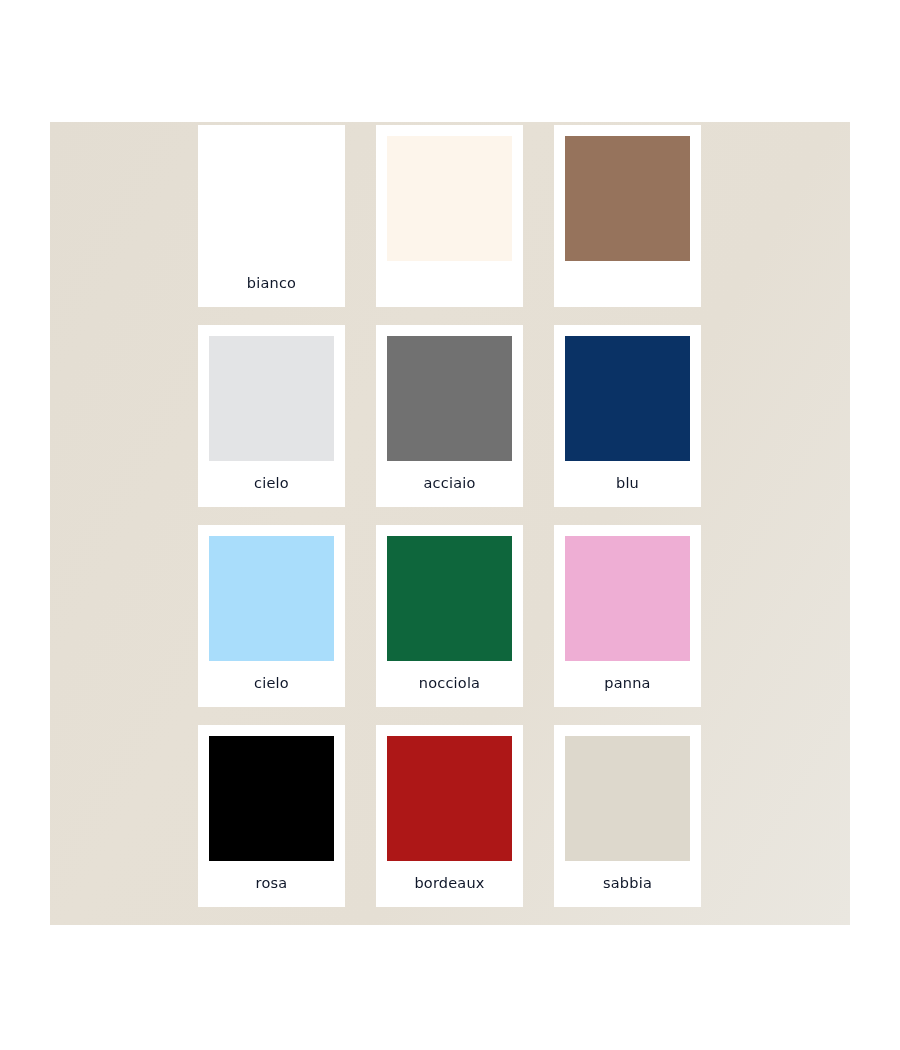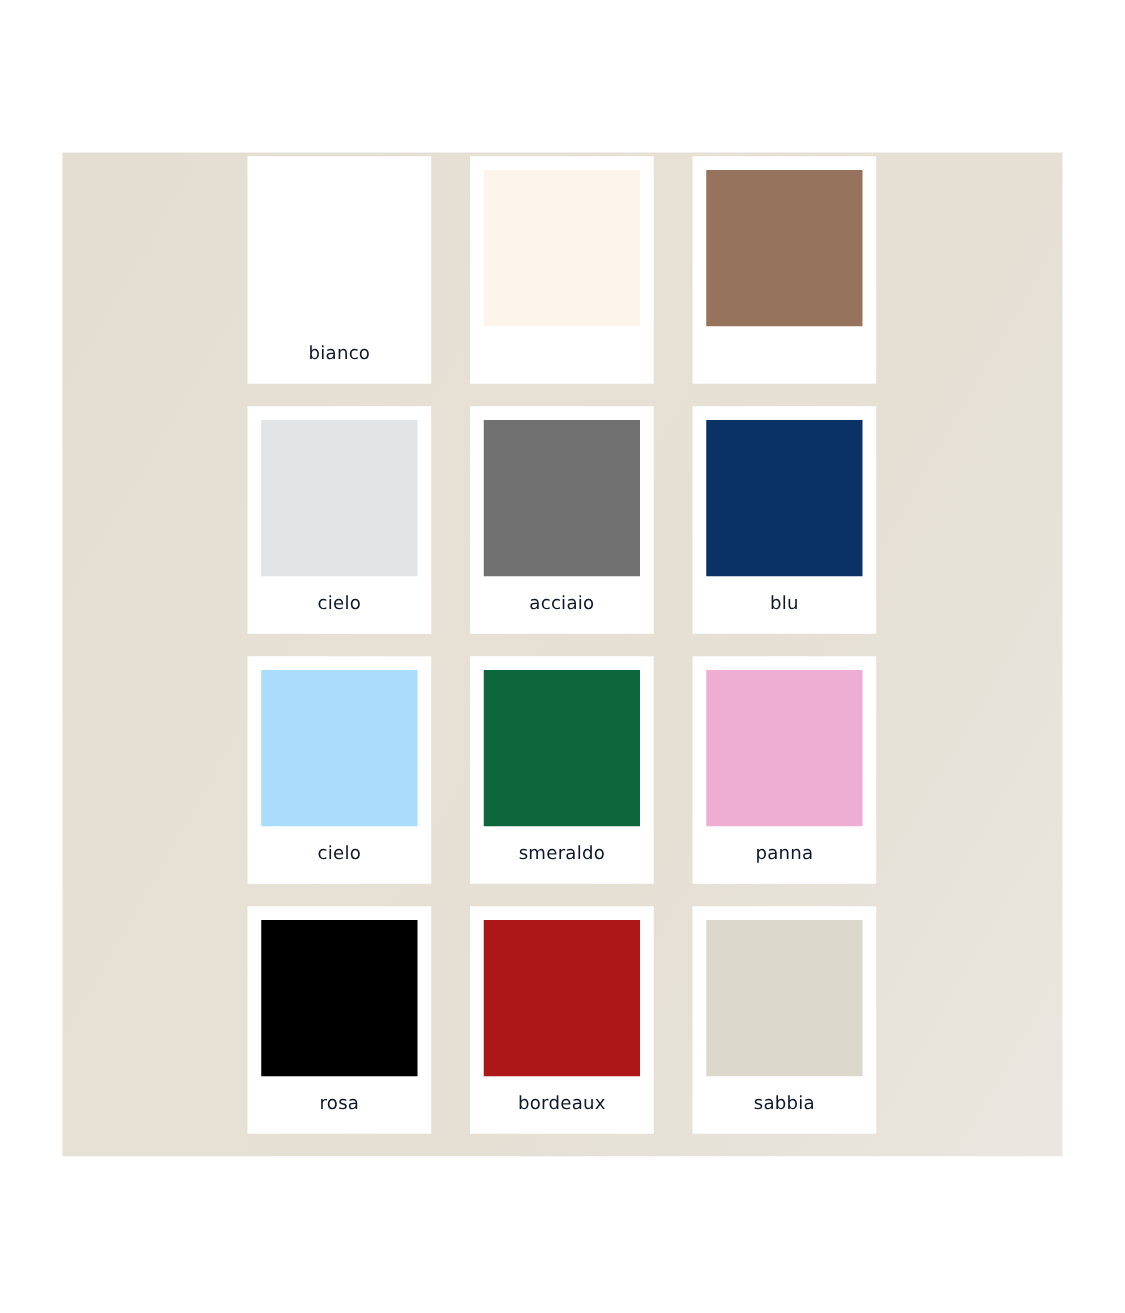--- a/index.html
+++ b/index.html
@@ -95,21 +95,21 @@
       <div class="swatch-card">
         <div class="swatch-chip" style="background: rgb(10, 50, 101);"></div>
         <div class="swatch-label">blu</div>
       </div>
       <div class="swatch-card">
         <div class="swatch-chip" style="background: rgb(169, 221, 251);"></div>
         <div class="swatch-label">cielo</div>
       </div>
       <div class="swatch-card">
         <div class="swatch-chip" style="background: rgb(14, 102, 60);"></div>
-        <div class="swatch-label">smeraldo</div>
+        <div class="swatch-label">nocciola</div>
       </div>
       <div class="swatch-card">
         <div class="swatch-chip" style="background: rgb(238, 174, 212);"></div>
         <div class="swatch-label">panna</div>
       </div>
       <div class="swatch-card">
         <div class="swatch-chip" style="background: rgb(0, 0, 0);"></div>
         <div class="swatch-label">rosa</div>
       </div>
       <div class="swatch-card">

